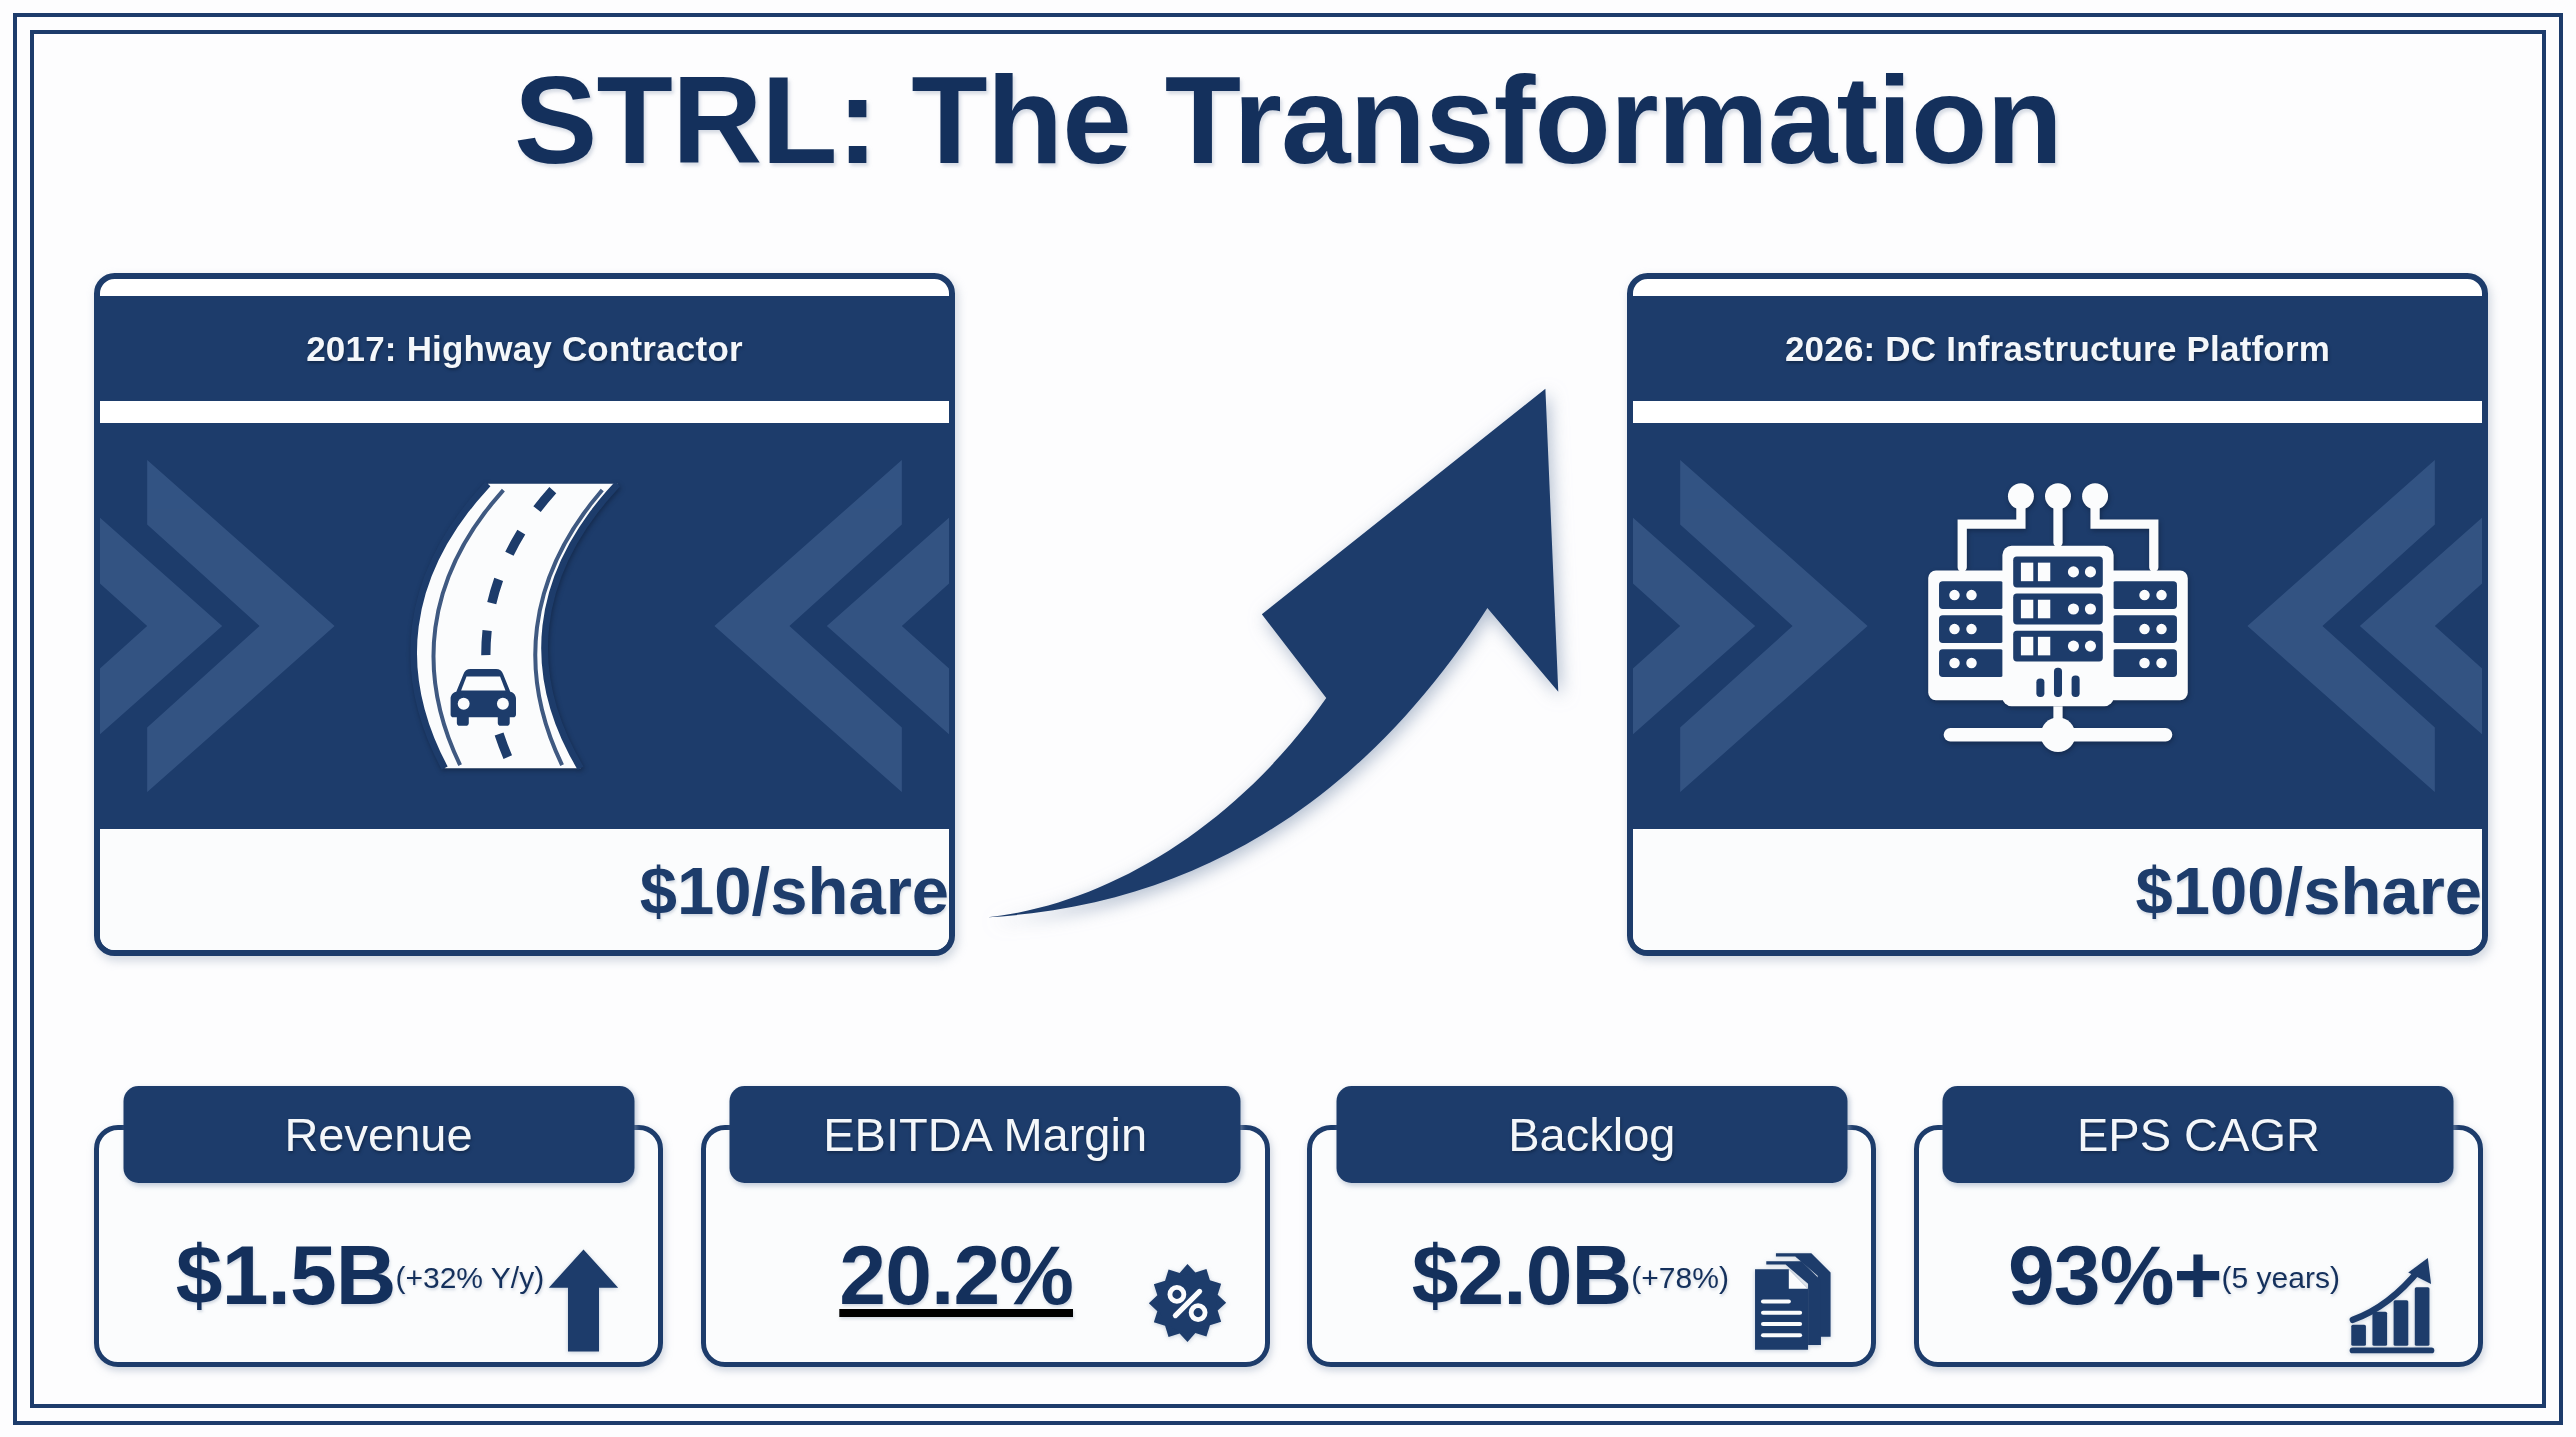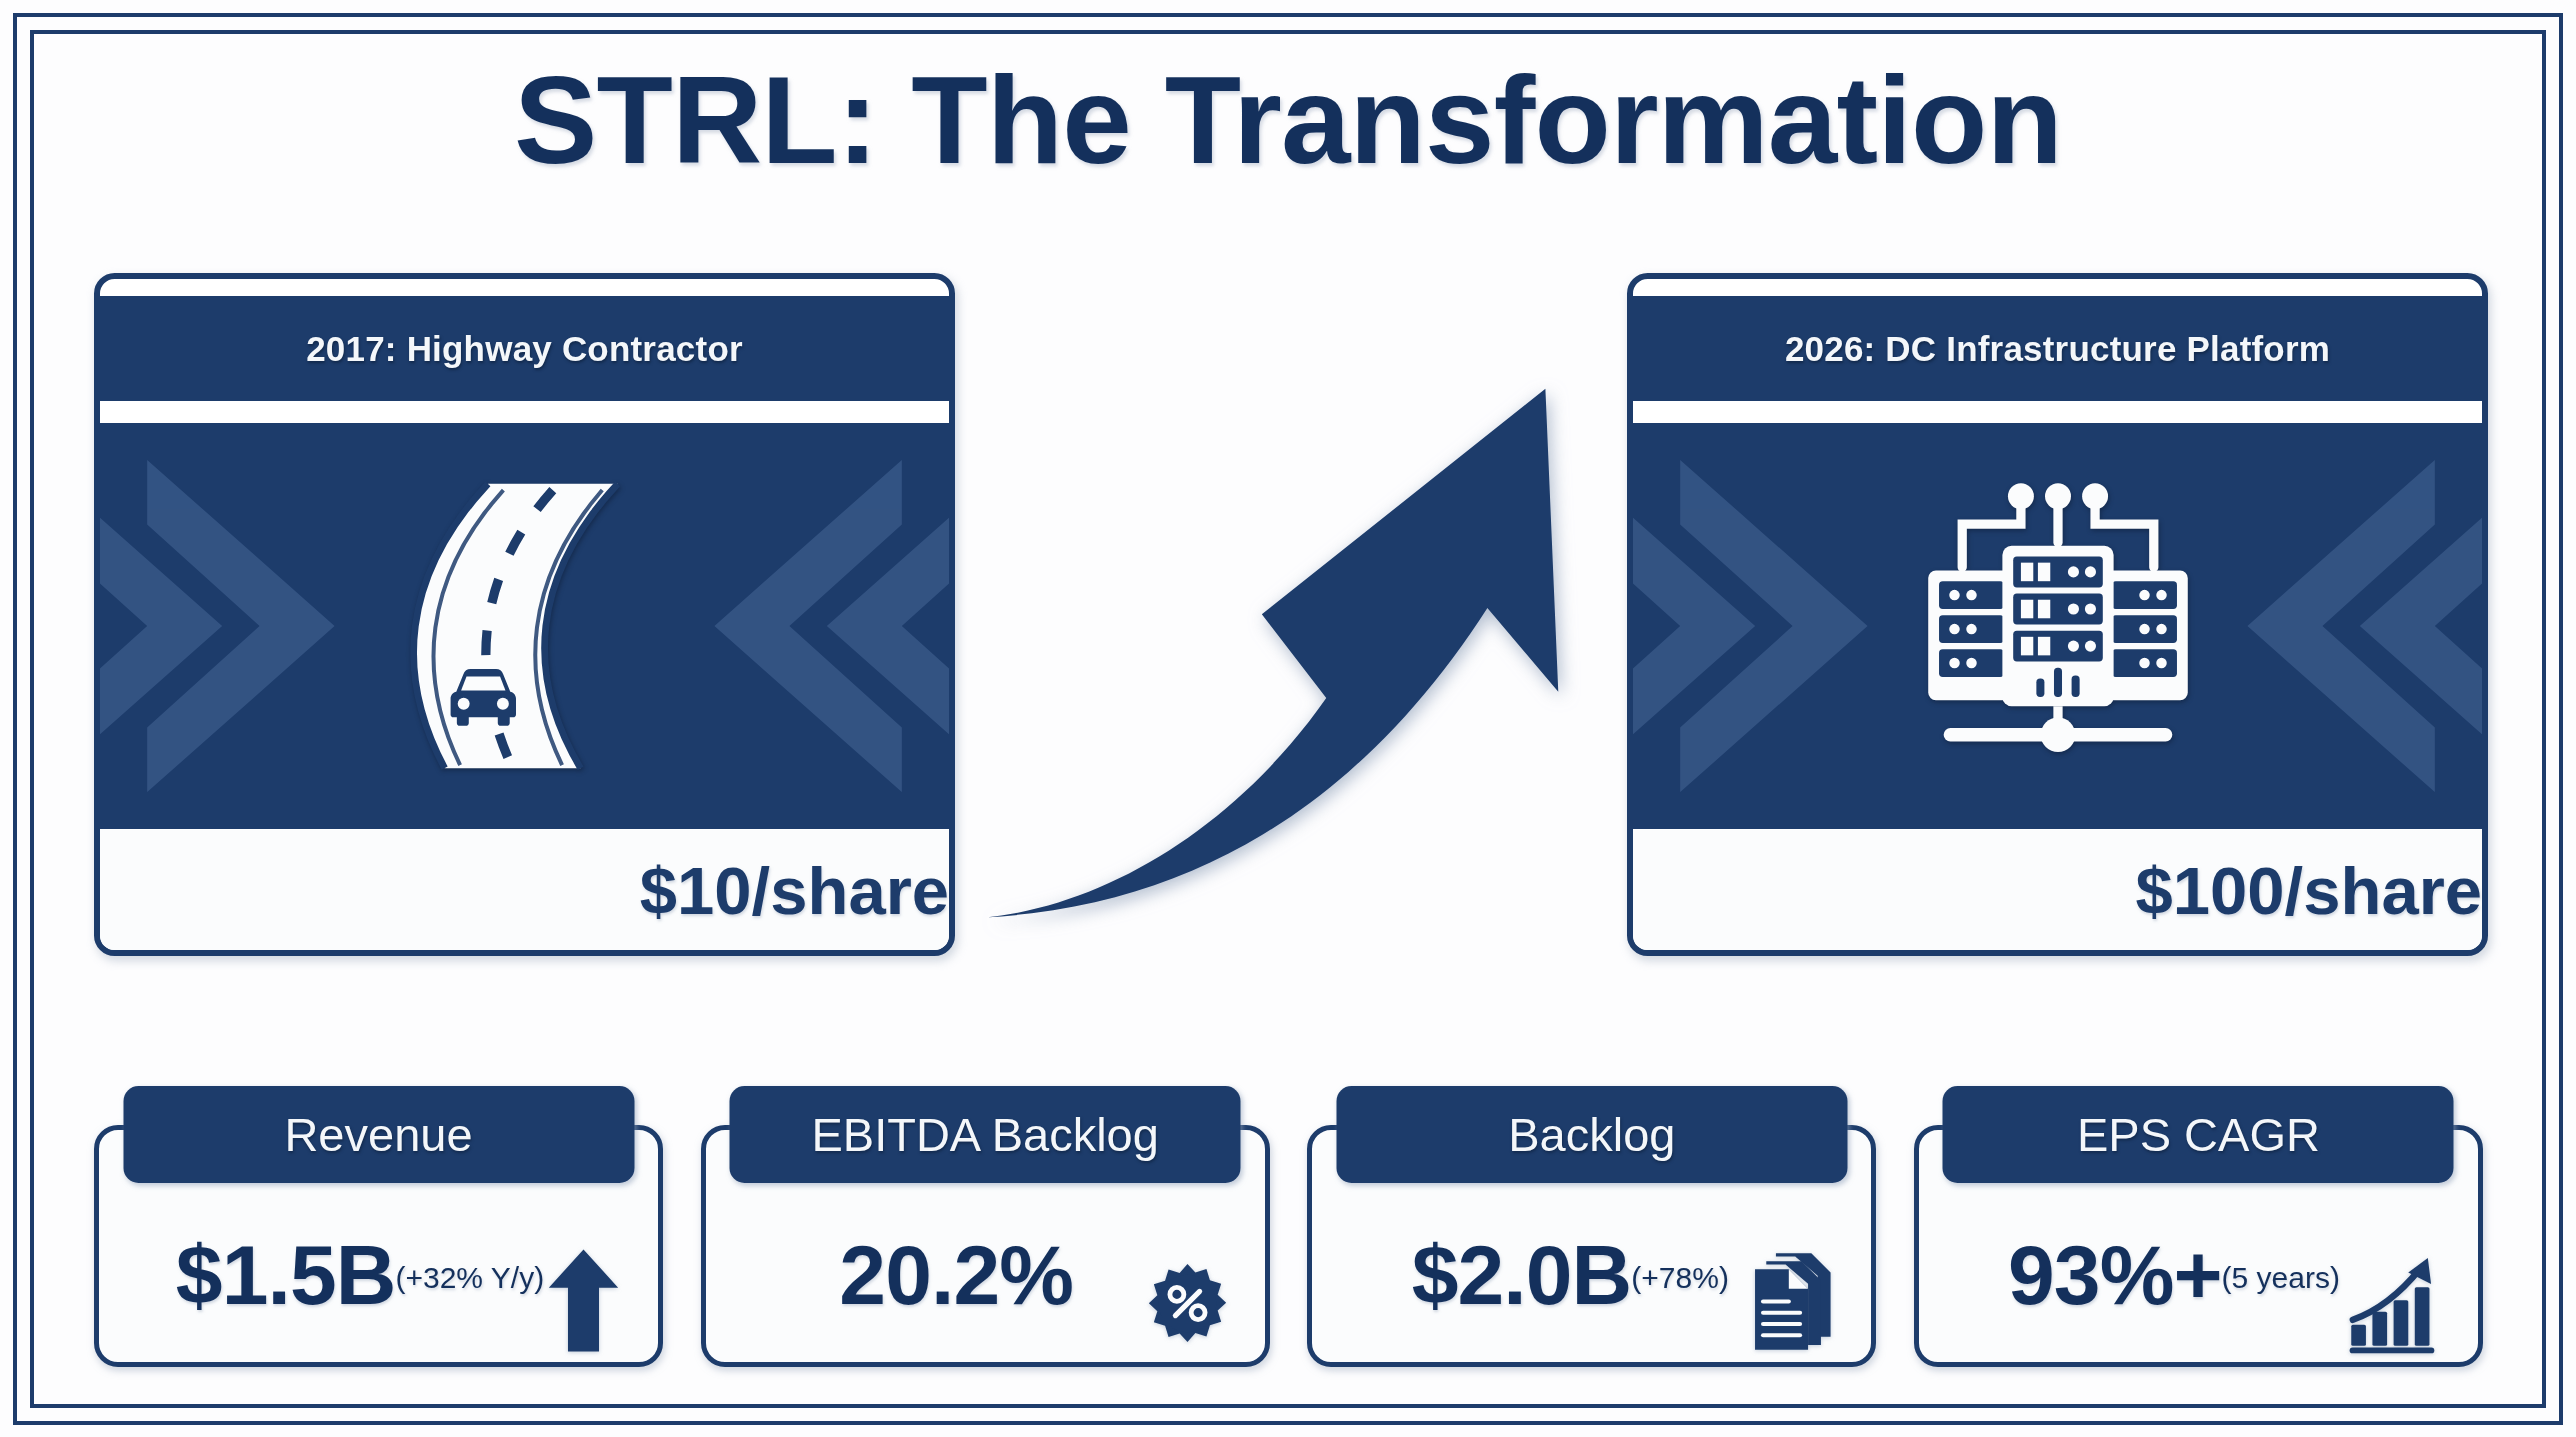--- a/index.html
+++ b/index.html
@@ -199,21 +199,21 @@
     z-index:4;
   }
   .stat-icon svg { width:100%; height:100%; display:block;
     filter:drop-shadow(0.9px 1.9px 1.9px rgba(160,175,195,.6)); }
 
   
   .stat.s1 .stat-icon { right:43px; bottom:13px; width:73px; height:107px; }
   .stat.s2 .stat-icon { right:34px; bottom:15px; width:97px; height:97px; }
   .stat.s3 .stat-icon { right:39px; bottom:13px; width:90px; height:105px; }
   .stat.s4 .stat-icon { right:32px; bottom:13px; width:105px; height:101px; }
-  .stat.s2 .stat-inner { padding-right:58px; }
+  .stat.s2 .stat-inner { padding-right:58px;text-decoration:underline; }
   .stat.s1 .stat-inner { padding-right:37px; }
   .stat.s3 .stat-inner { padding-right:43px; }
   .stat.s4 .stat-inner { padding-right:49px; }
 </style>
 </head>
 <body>
 
 <div id="poster">
 
   <div class="frame-outer"></div>
@@ -401,21 +401,21 @@
       <div class="stat-icon">
         <svg viewBox="0 0 40 58">
           <path d="M20 1 L39 22 L28.5 22 L28.5 57 L11.5 57 L11.5 22 L1 22 Z" fill="#1d3c6b"></path>
         </svg>
       </div>
     </div>
 
     <div class="stat s2">
       <div class="stat-card"></div>
       <div class="stat-pill">
-        <span>EBITDA Backlog</span>
+        <span>EBITDA Margin</span>
       </div>
       <div class="stat-inner">
         <div class="stat-text">
           <div class="stat-value">20.2%</div>
 
         </div>
       </div>
       <div class="stat-icon">
         <svg viewBox="0 0 64 64">
           <path d="M32 2 l5.2 5.6 7.3-2.3 2.3 7.4 7.4 2.3-2.3 7.3 5.6 5.2-5.6 5.2 2.3 7.3-7.4 2.3-2.3 7.4-7.3-2.3L32 53.4l-5.2-5.6-7.3 2.3-2.3-7.4-7.4-2.3 2.3-7.3L6.5 27.8l5.6-5.2-2.3-7.3 7.4-2.3 2.3-7.4 7.3 2.3Z" fill="#1d3c6b" transform="translate(0,4) scale(1.0)"></path>

